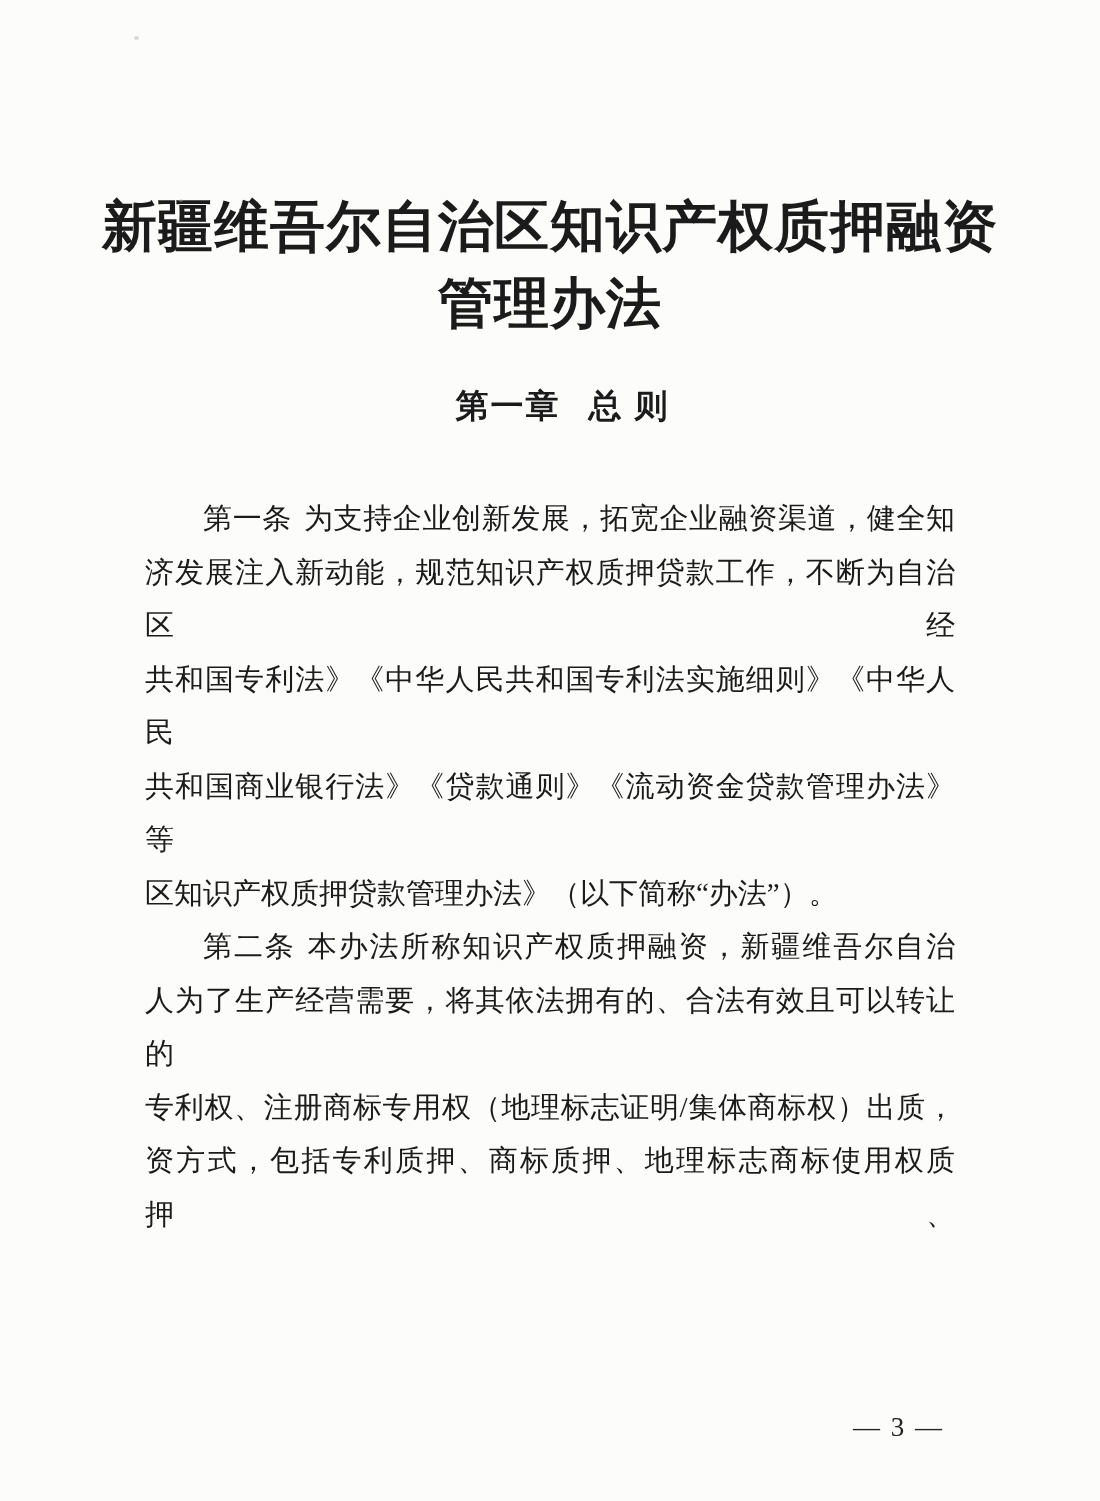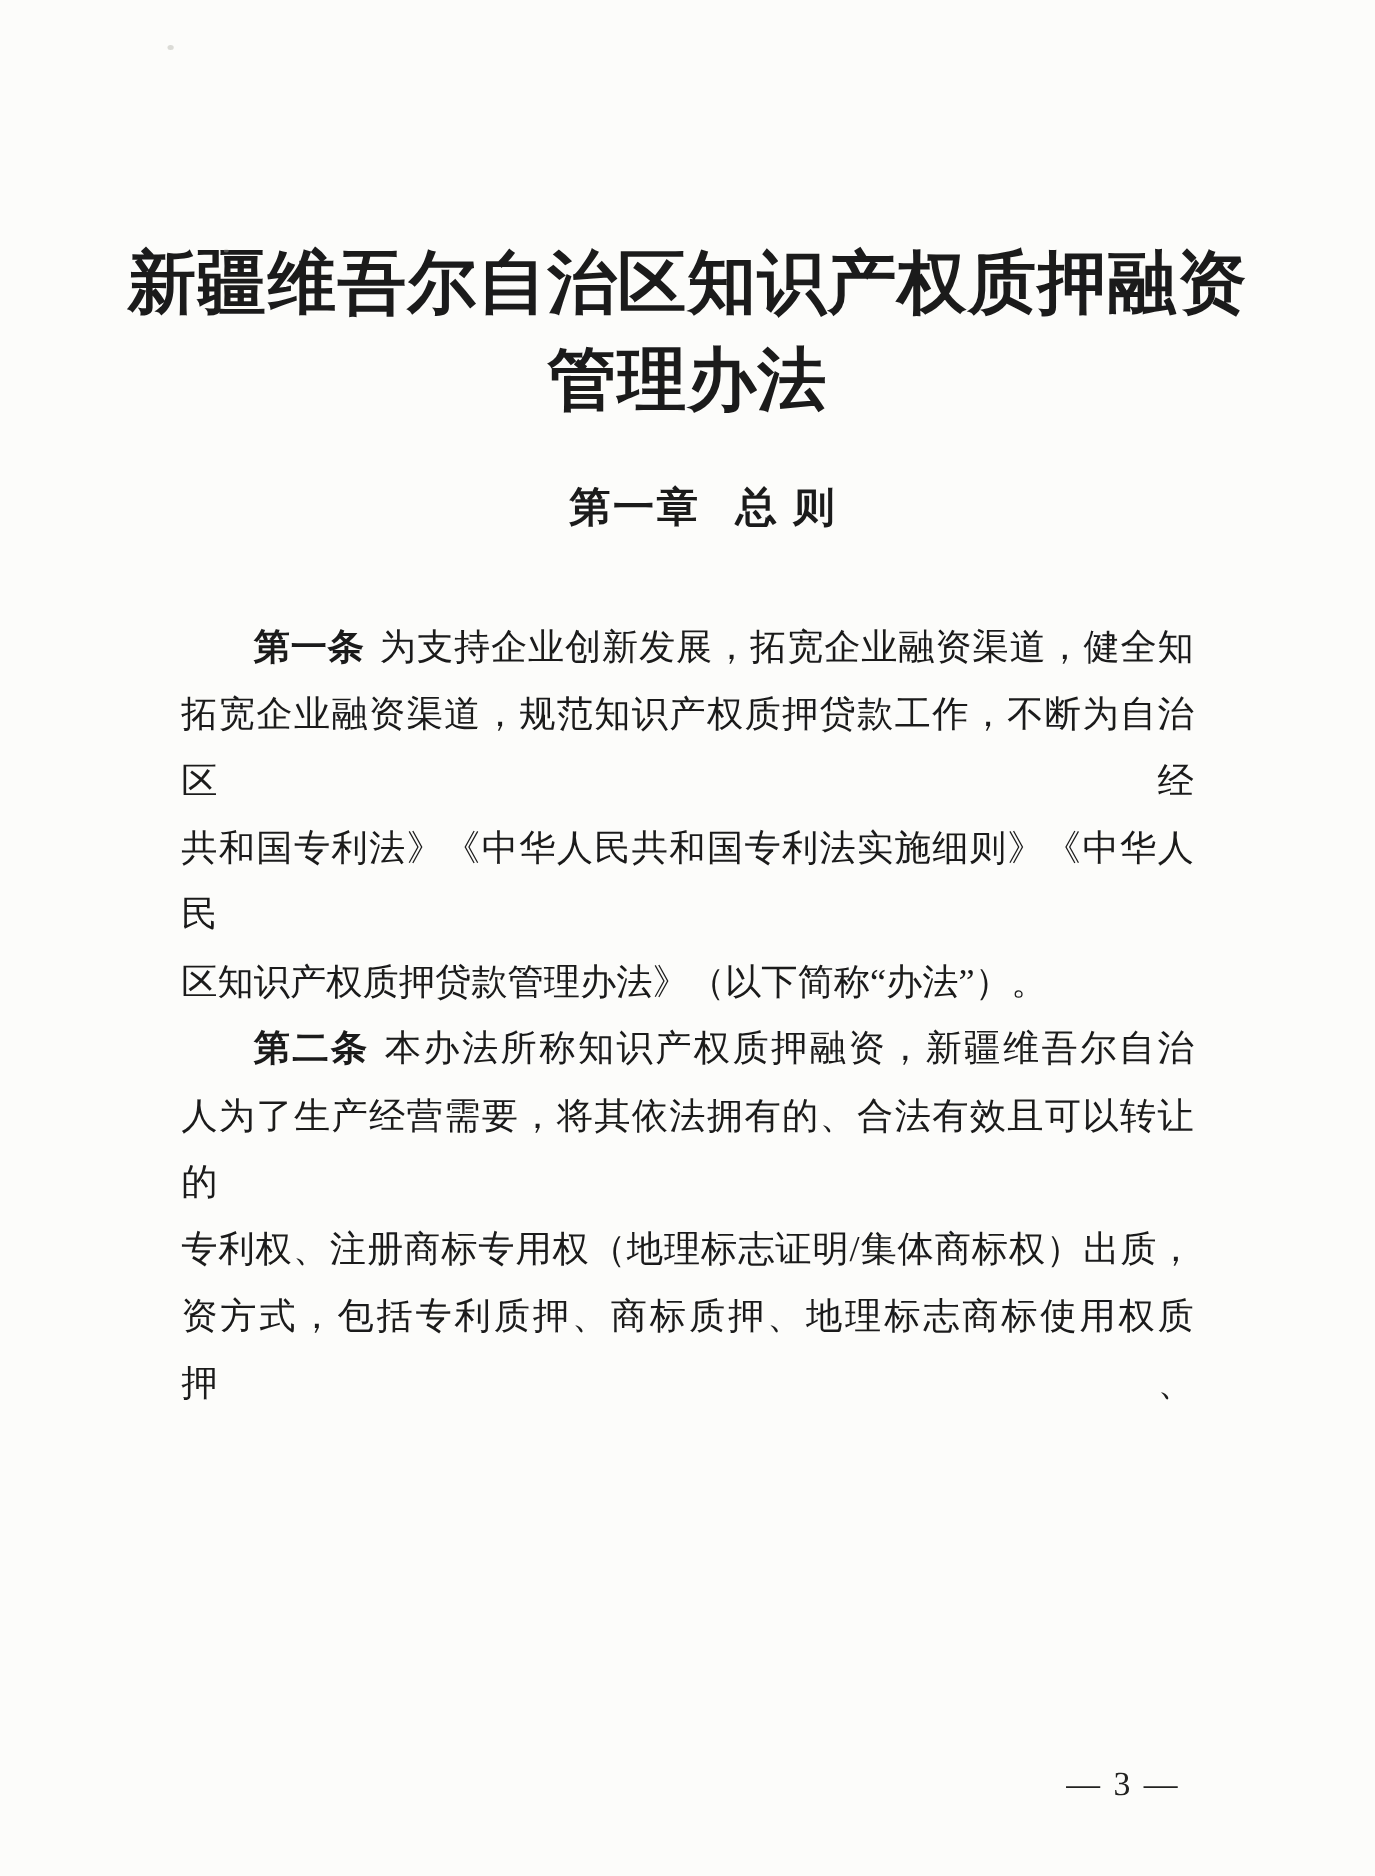--- a/index.html
+++ b/index.html
@@ -61,21 +61,21 @@
     white-space: nowrap;
   }
   .line.fill {
     white-space: normal;
     text-align: justify;
     text-align-last: justify;
   }
   .line.indent { text-indent: 58px; }
   .lead {
     font-family: "Liberation Sans", "DejaVu Sans", sans-serif;
-    font-weight: 700;
+    font-weight: 400;
     margin-right: 12px;
     margin-top: 29px;
   }
 
   .footer {
     position: absolute;
     top: 1412px;
     right: 156px;
     font-size: 27px;
     letter-spacing: 2px;
@@ -95,22 +95,23 @@
     <span class="title-line">管理办法</span>
   </h1>
 
   <div class="chapter">
     <span>第一章</span>
     <span>总 则</span>
   </div>
 
   <div class="body-text" id="body-text">
       <div class="line fill indent"><span class="lead">第一条</span><span>为支持企业创新发展，拓宽企业融资渠道，健全知</span></div>
-      <div class="line fill">拓宽企业融资渠道，规范知识产权质押贷款工作，不断为自治区经</div>
+      <div class="line fill">济发展注入新动能，规范知识产权质押贷款工作，不断为自治区经</div>
       <div class="line fill">共和国专利法》《中华人民共和国专利法实施细则》《中华人民</div>
+      <div class="line fill">共和国商业银行法》《贷款通则》《流动资金贷款管理办法》等</div>
       <div class="line">区知识产权质押贷款管理办法》（以下简称“办法”）。</div>
       <div class="line fill indent"><span class="lead">第二条</span><span>本办法所称知识产权质押融资，新疆维吾尔自治</span></div>
       <div class="line fill">人为了生产经营需要，将其依法拥有的、合法有效且可以转让的</div>
       <div class="line fill">专利权、注册商标专用权（地理标志证明/集体商标权）出质，</div>
       <div class="line fill">资方式，包括专利质押、商标质押、地理标志商标使用权质押、</div>
     </div>
 
   <div class="footer">
     <span>— 3 —</span>
   </div>

